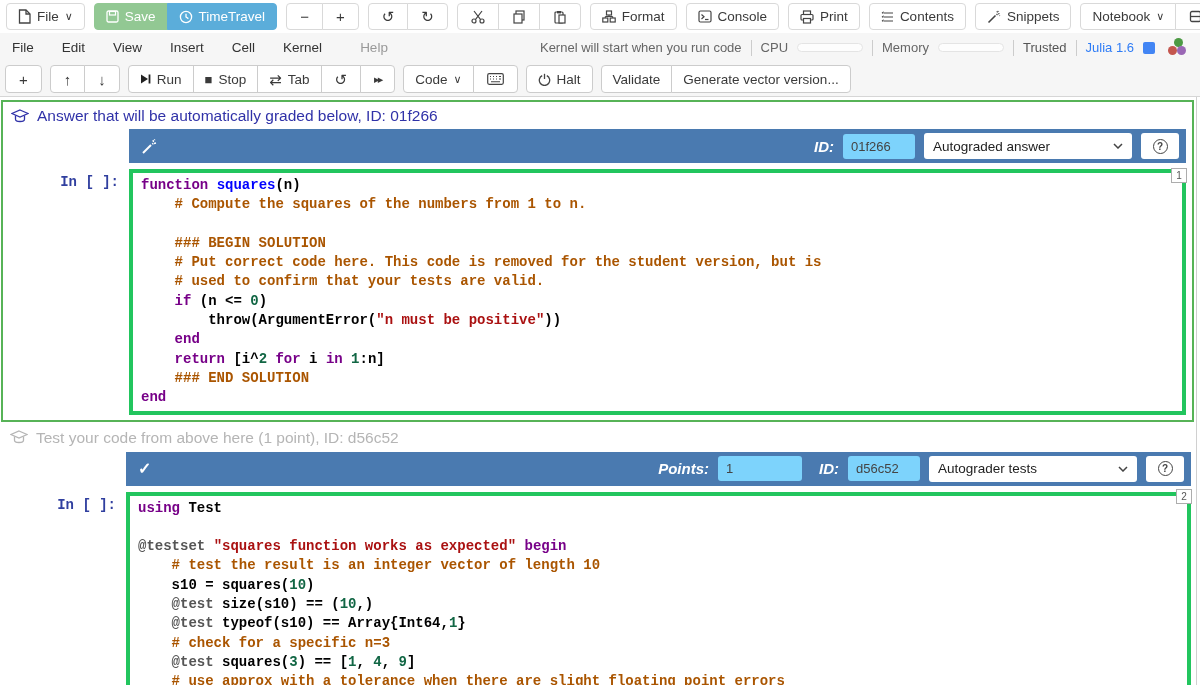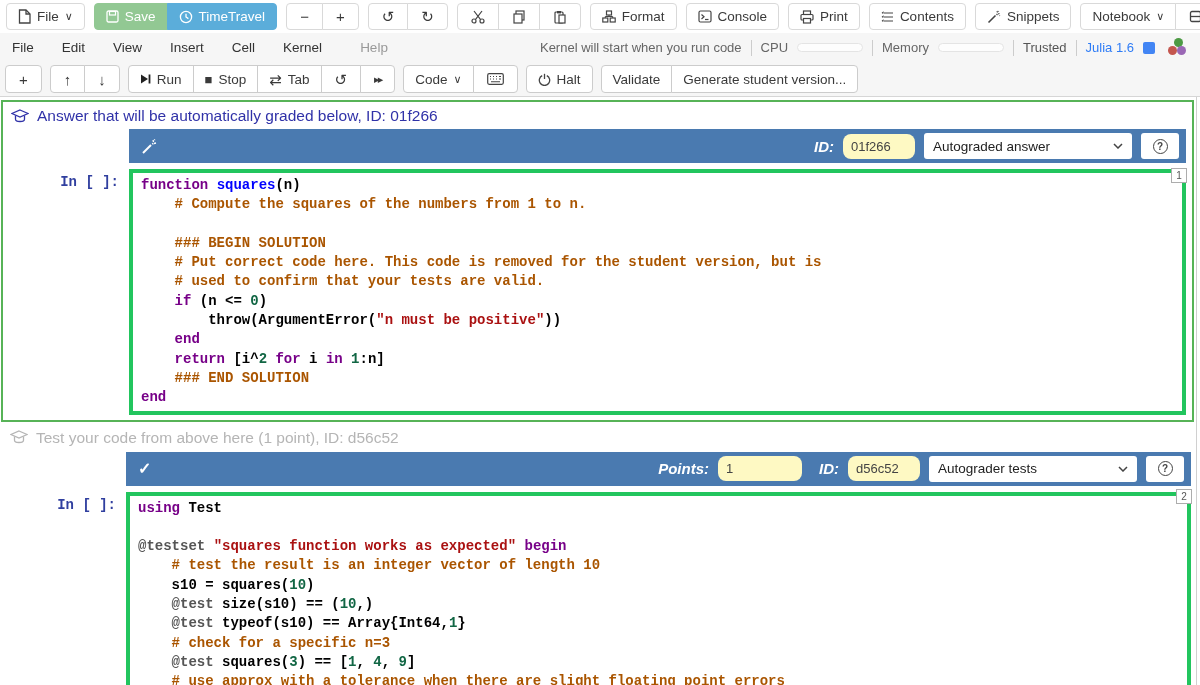--- a/index.html
+++ b/index.html
@@ -45,21 +45,21 @@
   .content { flex:1; background:#fff; position:relative; overflow:hidden; padding-top:3px; border-right:3px solid #fff; box-shadow:inset -1px 0 0 #d0d0d0; }
 
   .cell1 { border:2px solid #57b357; margin:0 3px 0 1px; background:#fff; padding-bottom:5px; position:relative; }
   .cell-heading { display:flex; align-items:center; gap:8px; padding:5px 8px 4px 8px; font-size:15.5px; }
   .cell-heading.h-blue { color:#3032a8; }
   .cell-heading.h-gray { color:#b5b5b5; padding:7px 8px 5px 10px; }
 
   .nbbar { margin-left:126px; margin-right:6px; height:34px; background:#4a7ab0; display:flex; align-items:center; padding:0 7px 0 12px; }
   .nbbar-right { margin-left:auto; display:flex; align-items:center; gap:9px; }
   .nbbar label { color:#fff; font-weight:bold; font-size:15px;font-style:italic; }
-  .nbbar input { height:25px; border:none; border-radius:8px; background:#fef9c3; font-size:13px; color:#444; padding:0 8px; font-family:"Liberation Sans", sans-serif; }
+  .nbbar input { height:25px; border:none; border-radius:3px; background:#7dd3fc; font-size:13px; color:#444; padding:0 8px; font-family:"Liberation Sans", sans-serif; }
   .in-id { width:72px; }
   .in-points { width:84px; }
   .fakeselect { height:26px; min-width:208px; background:#fff; border-radius:3px; display:flex; align-items:center; padding:0 9px; font-size:13.5px; color:#222; cursor:pointer; }
   .fakeselect svg { margin-left:auto; }
   .helpbtn { height:26px; width:38px; background:#fff; border-radius:3px; border:none; display:flex; align-items:center; justify-content:center; cursor:pointer; }
   .qcircle { width:15px; height:15px; border:1.4px solid #444; border-radius:50%; font-size:10px; color:#444; display:flex; align-items:center; justify-content:center; font-weight:bold; }
 
   .badge { position:absolute; right:5px; width:16px; height:15px; background:#fff; border:1px solid #adadad; font-size:10px; color:#555; display:flex; align-items:center; justify-content:center; }
   .cell1 .badge { top:66px; }
   .cell2 { position:relative; }
@@ -329,21 +329,21 @@
             </svg>
           </span>
         <span>Halt</span>
       </button>
     </span>
     <span class="grp">
       <button class="tbtn">
           <span>Validate</span>
         </button>
       <button class="tbtn">
-          <span>Generate student version...</span>
+          <span>Generate vector version...</span>
         </button>
     </span>
   </div>
 
   <div class="content">
 
     <div class="cell1">
       <div class="cell-heading h-blue">
         <span>
             <svg width="18" height="15" viewBox="0 0 18 15">

